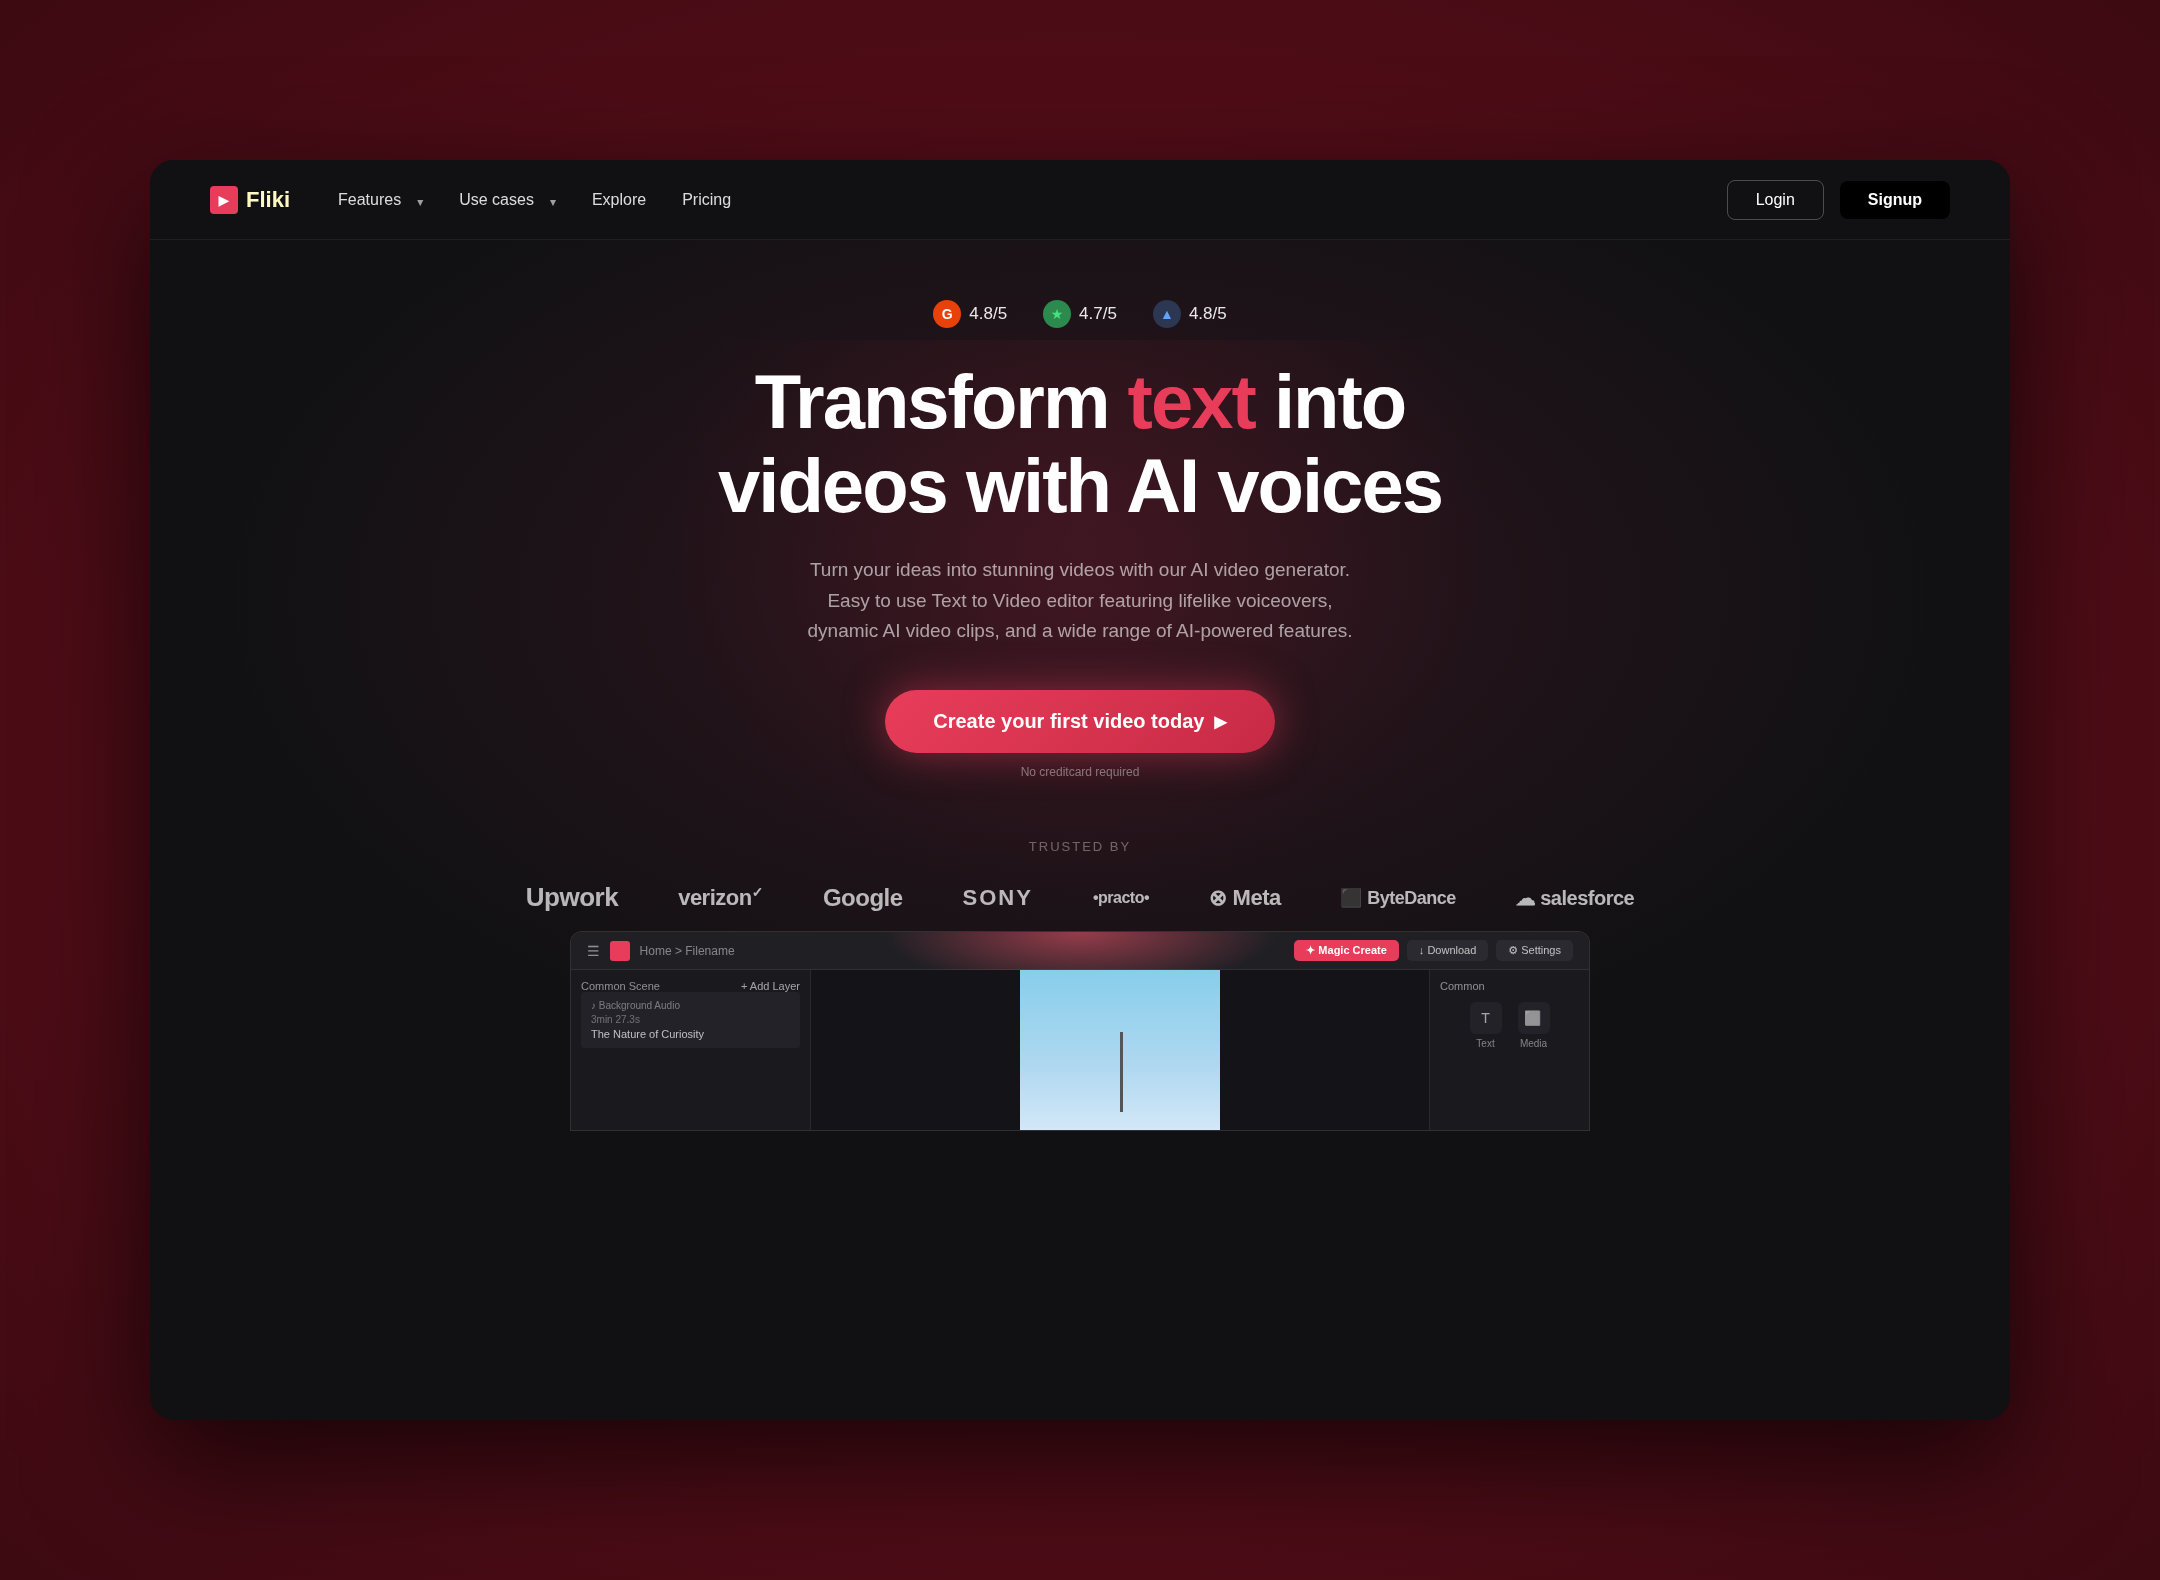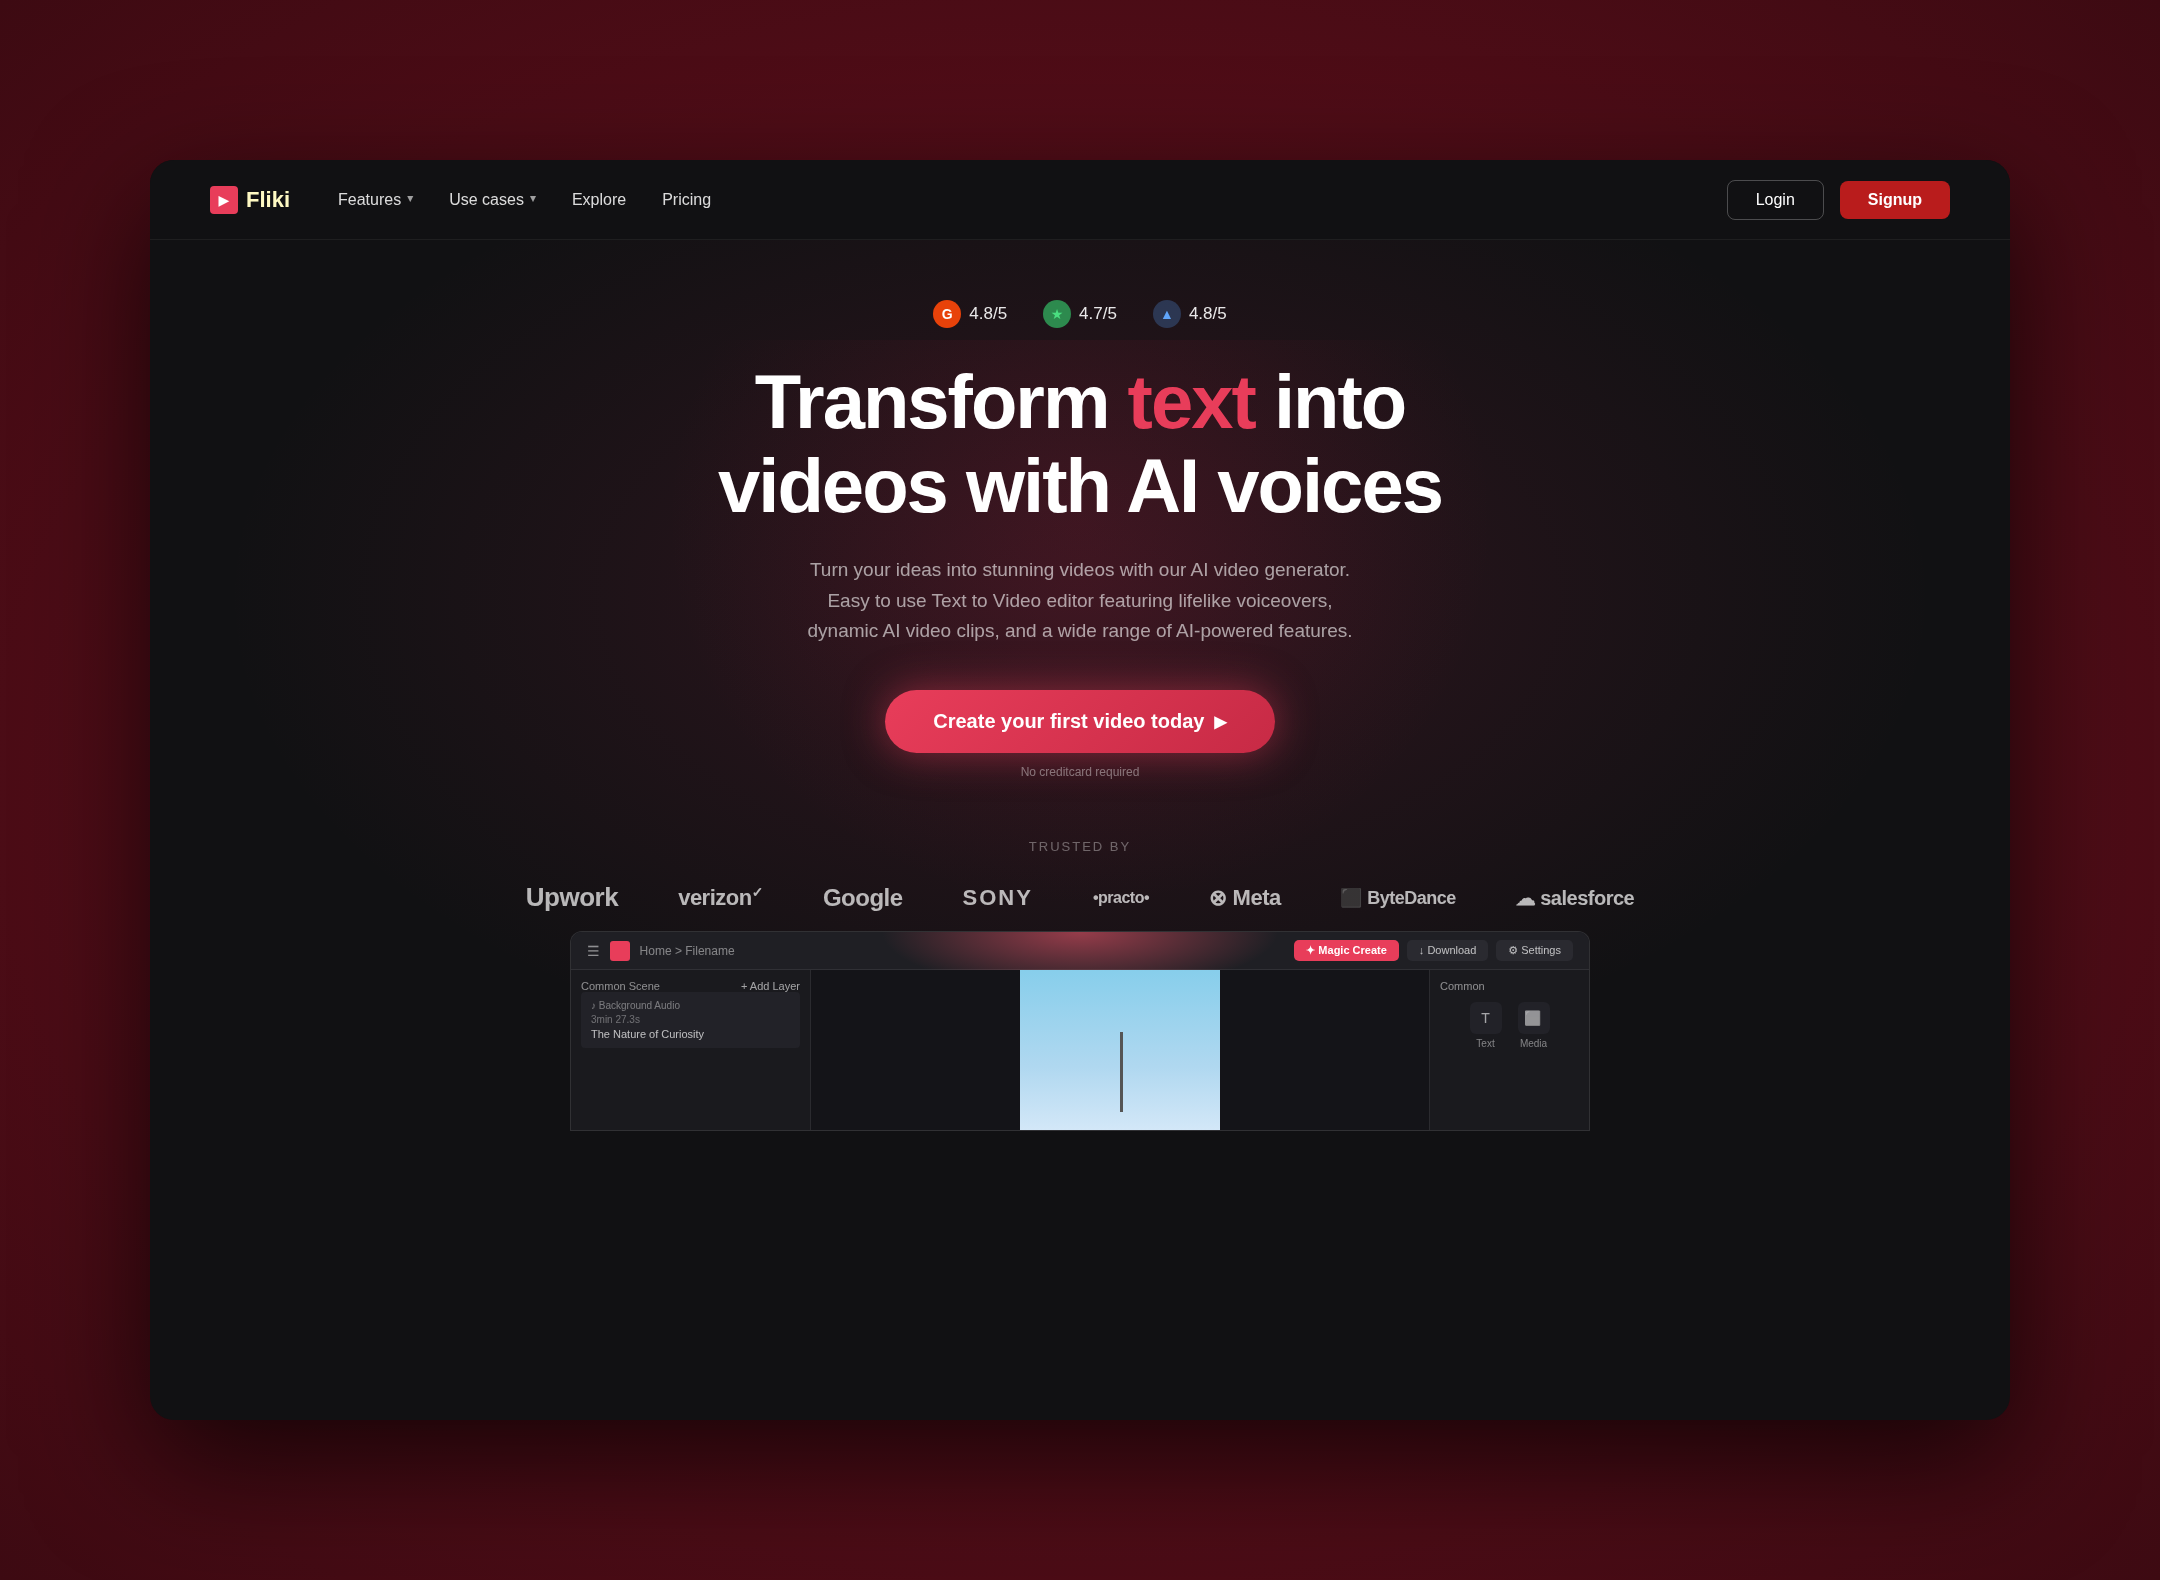--- a/index.html
+++ b/index.html
@@ -74,22 +74,22 @@
 
     .nav-links {
       display: flex;
       align-items: center;
       gap: 36px;
       flex: 1;
     }
 
     .nav-item {
       display: flex;
-      align-items: flex-start;
-      gap: 6px;
+      align-items: flex-end;
+      gap: 16px;
       color: rgba(255,255,255,0.85);
       font-size: 16px;
       cursor: pointer;
     }
 
     .nav-item .chevron {
       font-size: 12px;
       opacity: 0.7;
     }
 
@@ -107,21 +107,21 @@
       background: transparent;
       font-size: 16px;
       cursor: pointer;
     }
 
     .btn-signup {
       padding: 10px 28px;
       border: none;
       border-radius: 8px;
       color: white;
-      background: #b91c1c;
+      background: #000000;
       font-size: 16px;
       font-weight: 600;
       cursor: pointer;
     }
 
     
     .hero {
       display: flex;
       flex-direction: column;
       align-items: center;

